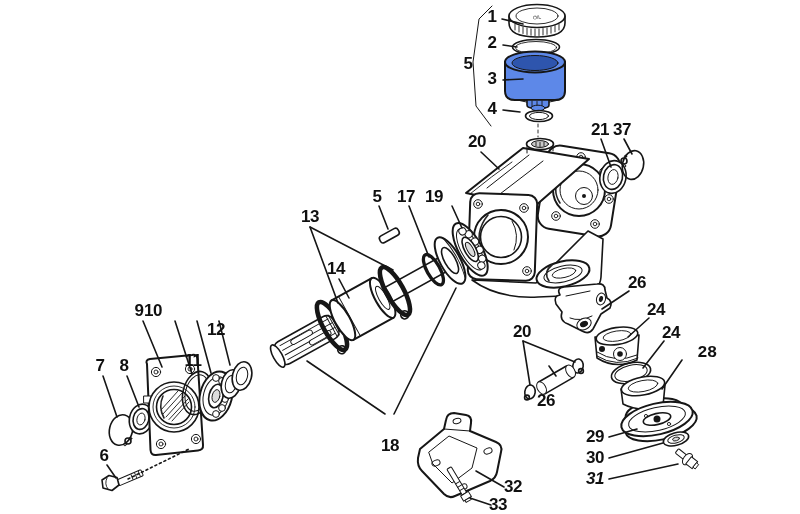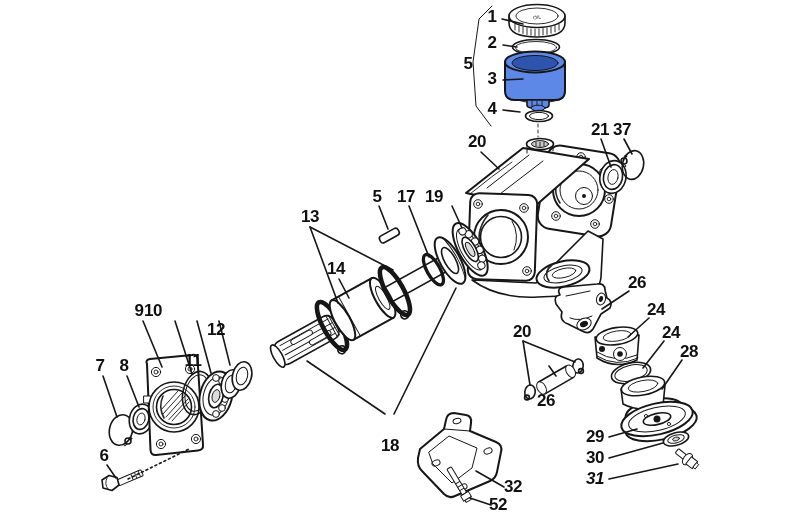--- a/index.html
+++ b/index.html
@@ -361,21 +361,21 @@
       <div class="plabel" style="left: 390px; top: 422px; margin-top: 24px;">18</div>
       <div class="plabel" style="left: 434px; top: 197px;">19</div>
       <div class="plabel" style="left: 477px; top: 142px;">20</div>
       <div class="plabel" style="left: 600px; top: 130px;">21</div>
       <div class="plabel" style="left: 622px; top: 130px;">37</div>
       <div class="plabel" style="left: 637px; top: 283px;">26</div>
       <div class="plabel" style="left: 656px; top: 310px;">24</div>
       <div class="plabel" style="left: 522px; top: 332px;">20</div>
       <div class="plabel" style="left: 546px; top: 357px; margin-top: 44px;">26</div>
       <div class="plabel" style="left: 671px; top: 333px;">24</div>
-      <div class="plabel" style="left: 689px; top: 352px;">28</div>
+      <div class="plabel" style="left: 707px; top: 352px; font-family: Liberation Mono, monospace;">28</div>
       <div class="plabel" style="left: 595px; top: 437px;">29</div>
       <div class="plabel" style="left: 595px; top: 458px;">30</div>
       <div class="plabel" style="left: 595px; top: 479px; font-style: italic;">31</div>
       <div class="plabel" style="left: 513px; top: 487px;">32</div>
-      <div class="plabel" style="left: 498px; top: 505px;">52</div>
+      <div class="plabel" style="left: 498px; top: 505px;">33</div>
     </div>
 
 </div>
 
 </body></html>

